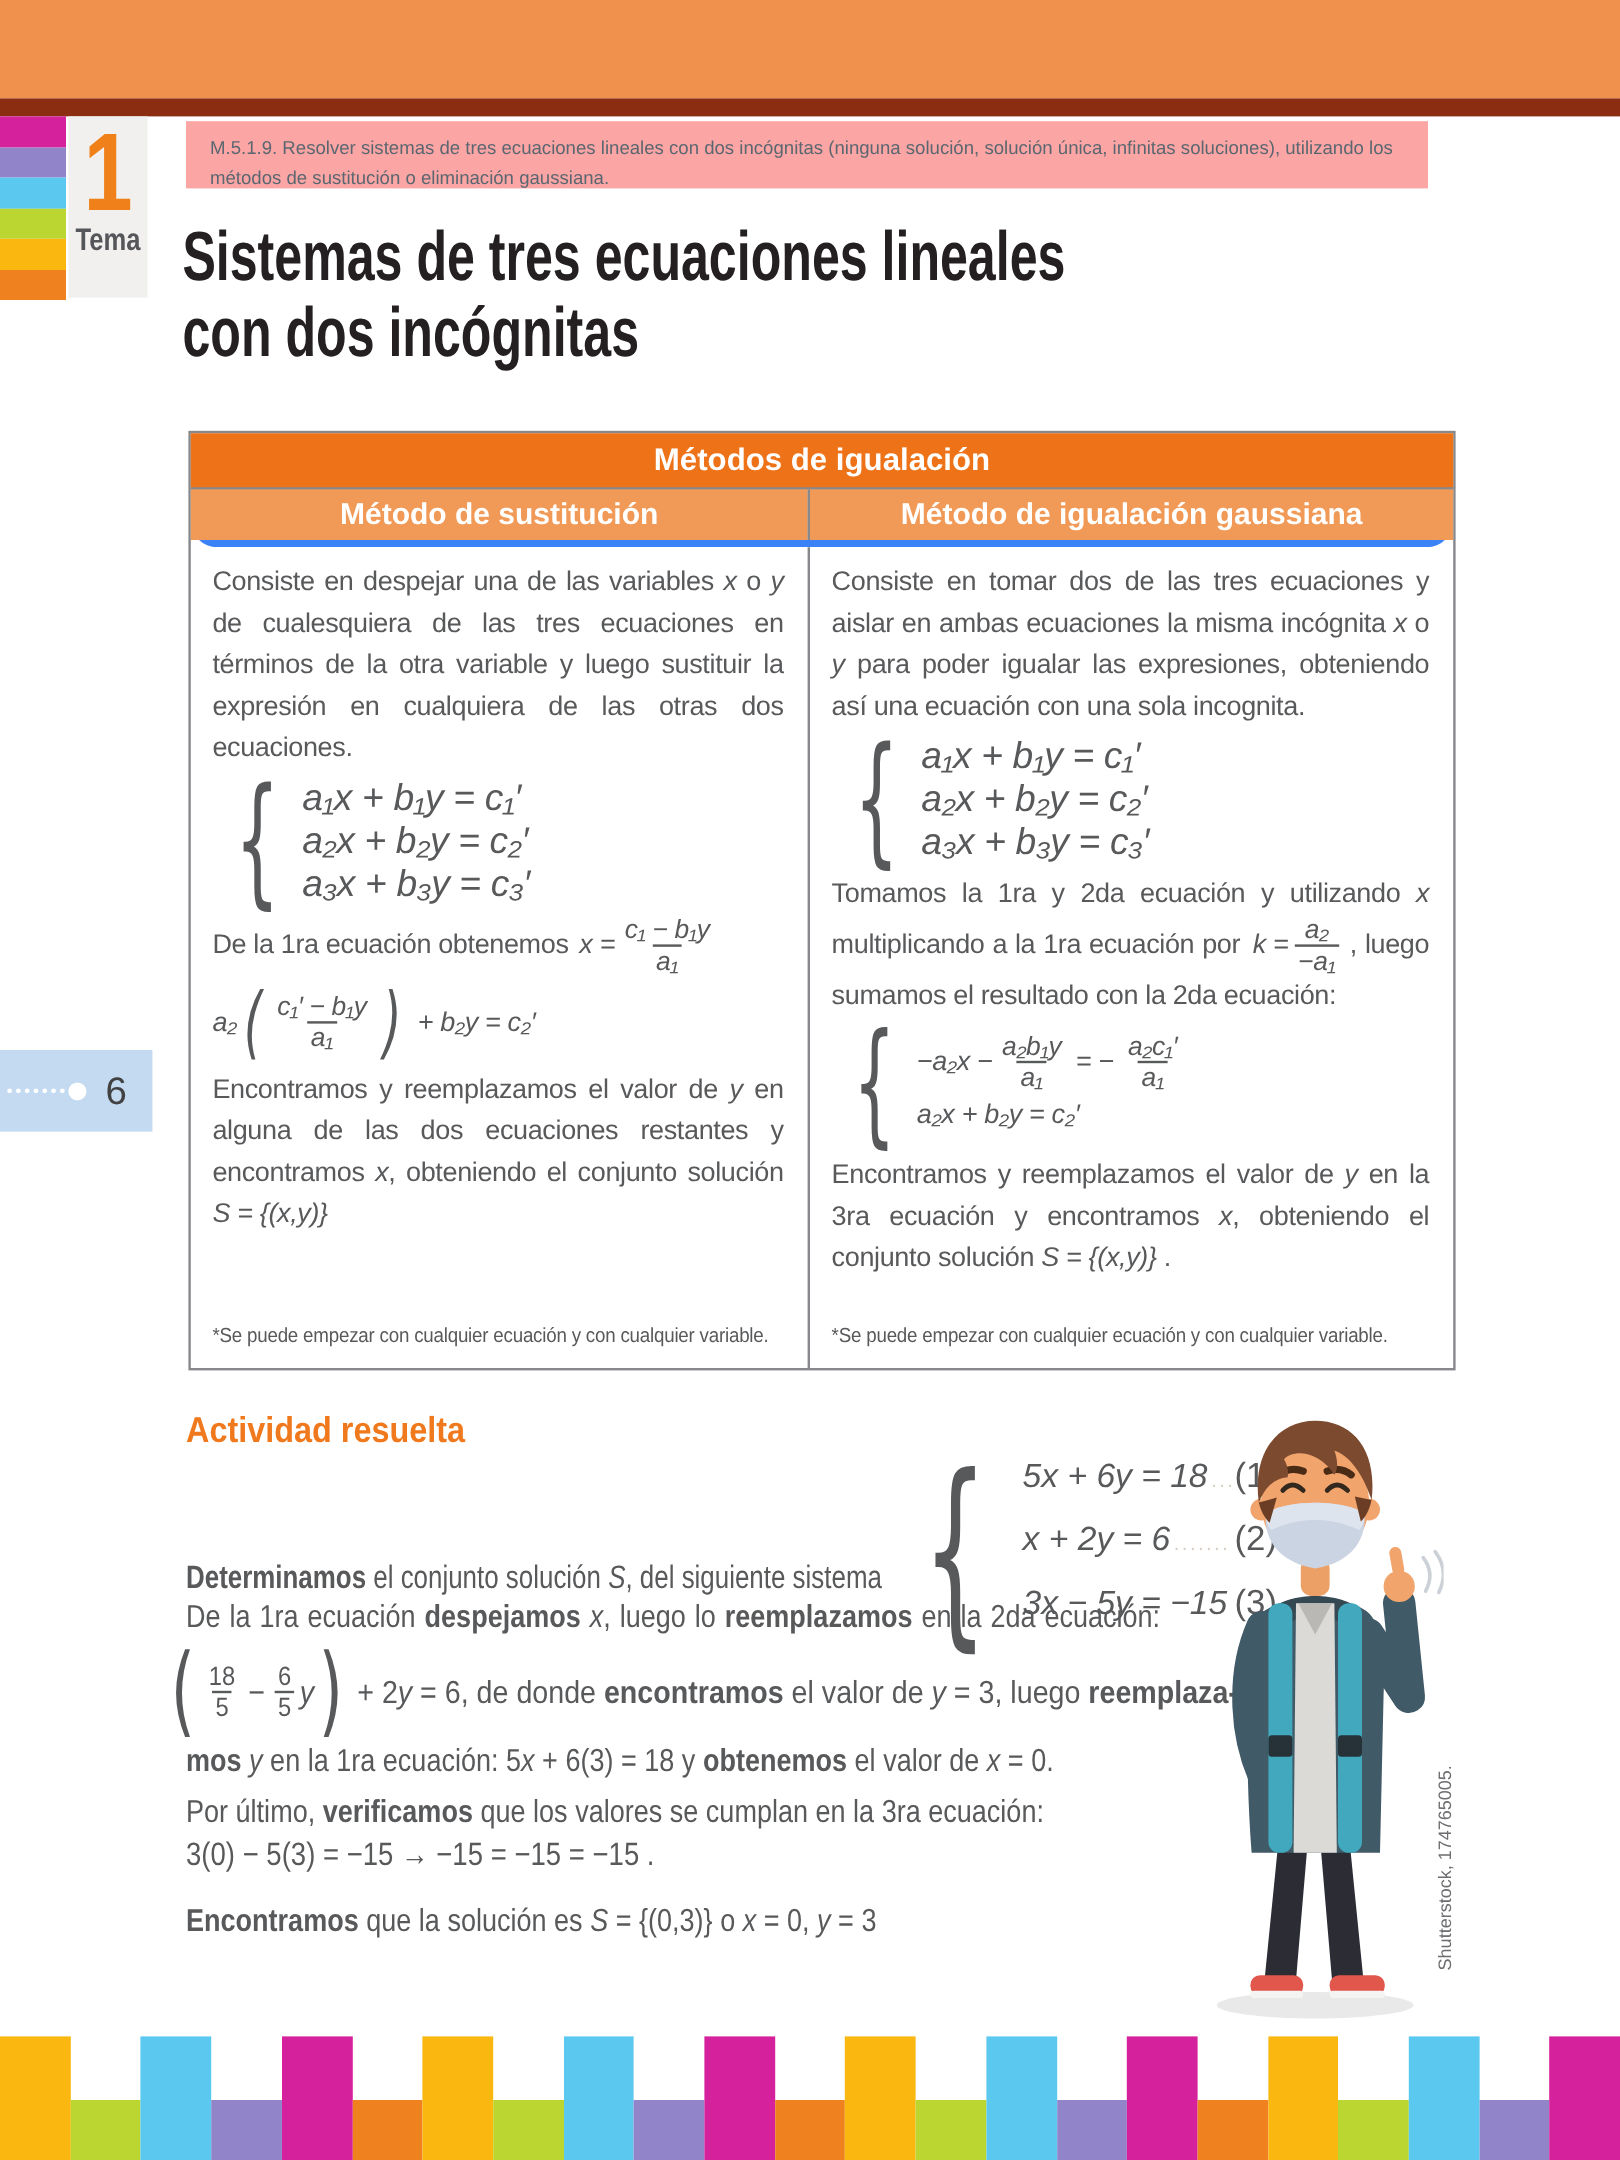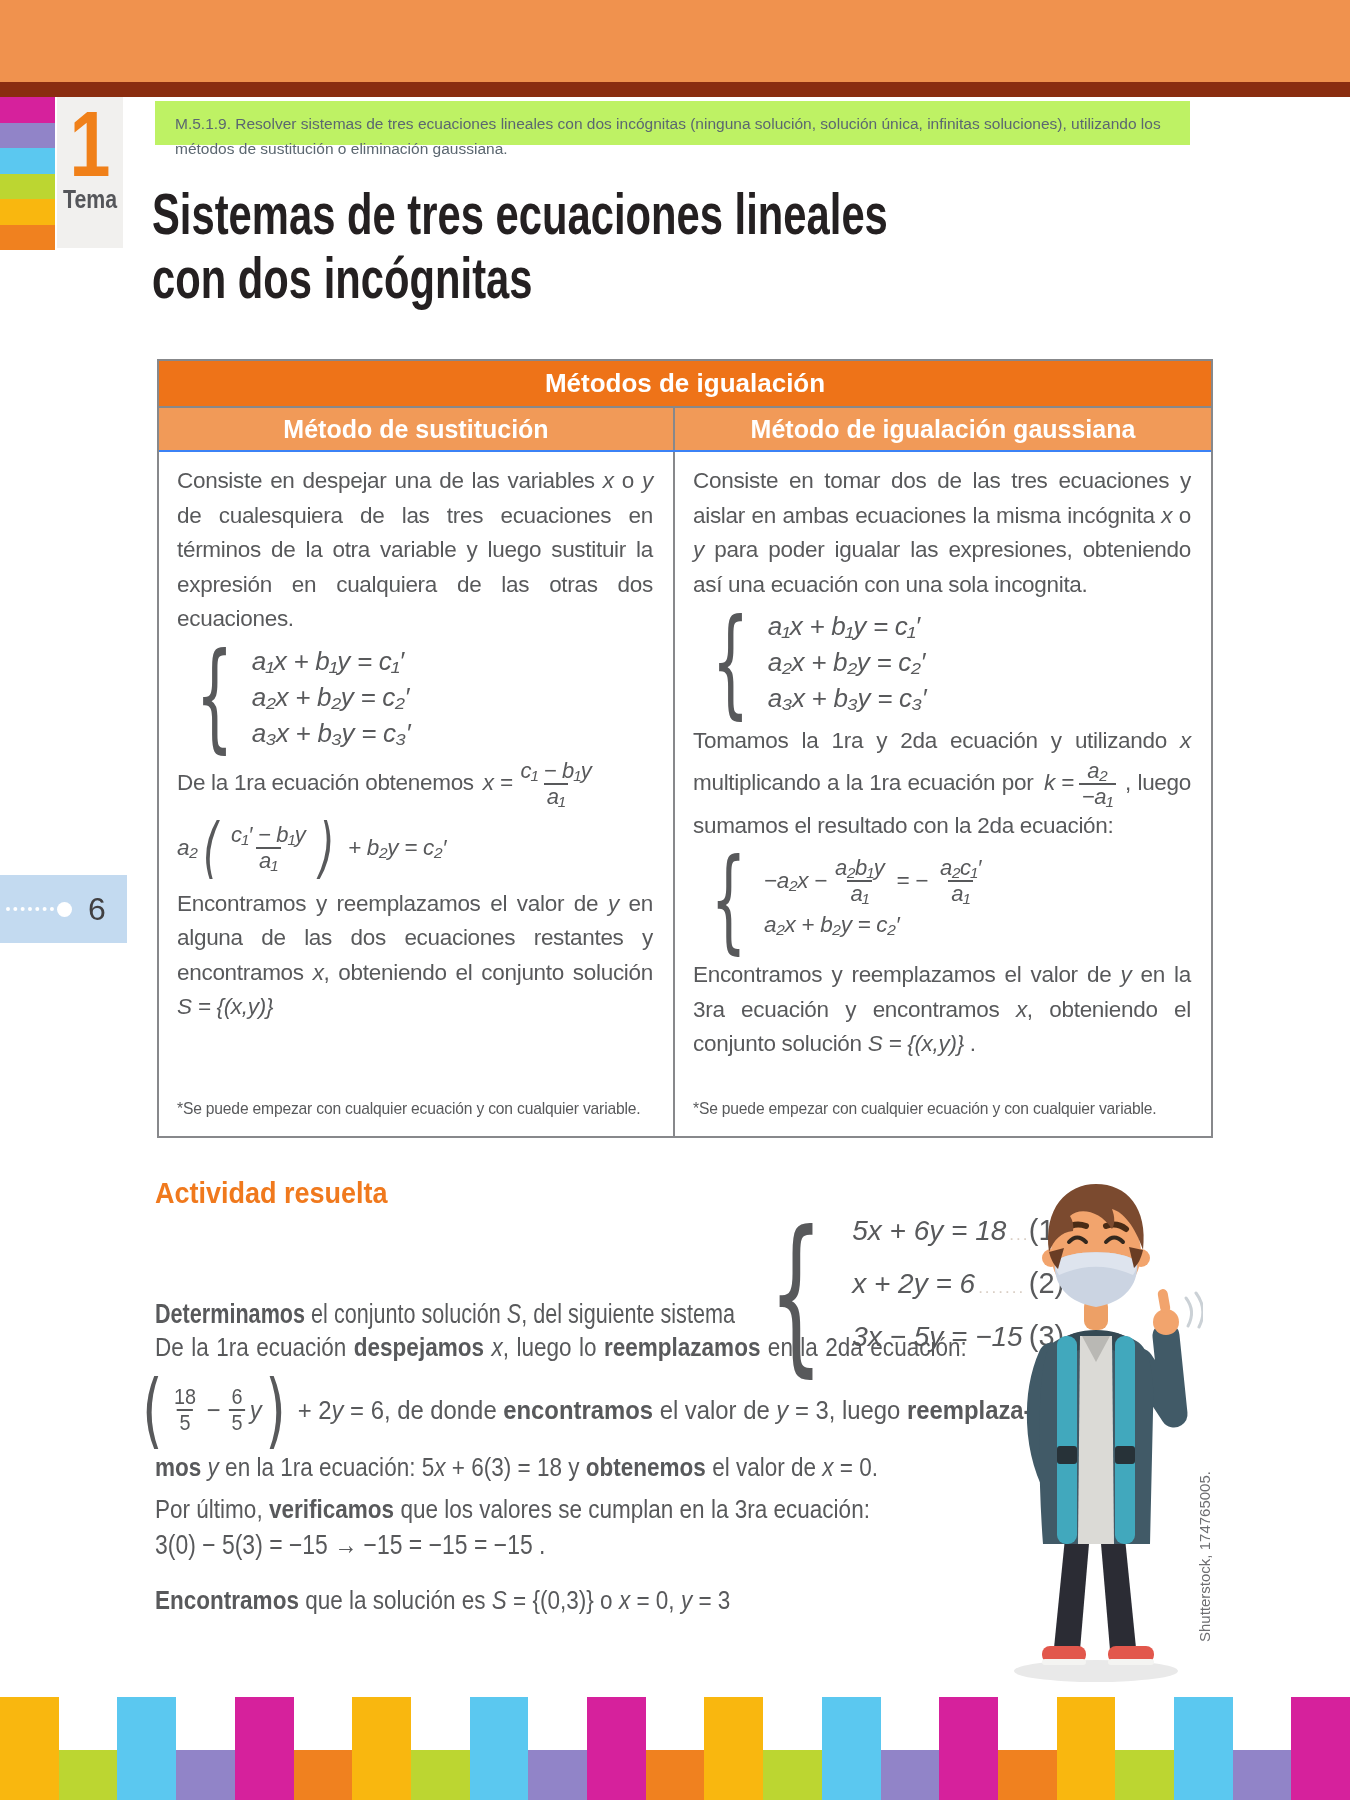--- a/index.html
+++ b/index.html
@@ -7,46 +7,46 @@
         font-family:"Liberation Sans","DejaVu Sans",sans-serif;color:#58595B;}
 
   
   .topband{position:absolute;left:0;top:0;width:1350px;height:82px;background:#F0924E;}
   .topstripe{position:absolute;left:0;top:82px;width:1350px;height:15px;background:#8A2D10;}
   .tabs{position:absolute;left:0;top:97px;width:55px;}
   .tabs div{height:25.5px;}
   .tema-box{position:absolute;left:57px;top:97px;width:66px;height:151px;background:#F1F0EE;text-align:center;}
   .tema-num{font-size:92px;line-height:.85;font-weight:bold;color:#F08019;transform:scaleX(.8);transform-origin:50% 0;margin-top:8px;}
   .tema-label{font-size:26px;font-weight:bold;color:#55565A;transform:scaleX(.82);transform-origin:50% 0;margin-top:1px;}
-  .standard-box{position:absolute;left:155px;top:101px;width:1035px;height:44px;background:#bef264;box-sizing:border-box;padding:10px 20px;}
+  .standard-box{position:absolute;left:155px;top:101px;width:1035px;height:56px;background:#fca5a5;box-sizing:border-box;padding:10px 20px;}
   .standard-box p{margin:0;font-size:15.5px;line-height:25px;color:#5B6770;}
 
   .title{position:absolute;left:152px;top:182px;margin:0;font-weight:bold;color:#242021;
          font-size:58px;line-height:64px;transform:scaleX(.72);transform-origin:0 0;white-space:nowrap;}
   .title .tl{display:block;}
 
   
   .mtable{position:absolute;left:157px;top:359px;width:1056px;border:2px solid #87888B;box-sizing:border-box;background:#fff;}
   .mt-head{background:#EE7318;color:#fff;font-weight:bold;font-size:26px;text-align:center;height:45px;line-height:45px;border-bottom:2px solid #87888B;}
-  .mt-sub{display:grid;grid-template-columns:514px 1fr;border-bottom:2px solid #3b82f6;}
+  .mt-sub{display:grid;grid-template-columns:514px 1fr;border-bottom:6px solid #3b82f6;border-radius:22px;}
   .mt-sub .hcell{background:#F19A58;color:#fff;font-weight:bold;font-size:25px;text-align:center;height:42px;line-height:42px;}
   .mt-sub .hcell + .hcell{border-left:2px solid #87888B;}
   .mt-body{display:grid;grid-template-columns:514px 1fr;height:684px;}
   .mt-cell{position:relative;box-sizing:border-box;padding:12px 20px 46px 18px;overflow:hidden;
            font-size:22.5px;line-height:34.5px;letter-spacing:-0.3px;}
   .mt-cell + .mt-cell{border-left:2px solid #87888B;}
   .mt-cell p{margin:0 0 6px;}
   .just{text-align:justify;}
   .math{font-style:italic;}
   .b{font-weight:bold;} .i{font-style:italic;}
 
   .sys{display:flex;align-items:center;margin:2px 0 8px;}
   .brace{display:inline-block;transform:scaleX(.5);transform-origin:center;line-height:.9;color:#58595B;font-family:"DejaVu Sans",sans-serif;font-weight:normal;}
   .b3{font-size:118px;} .b2{font-size:112px;} .act-brace{font-size:170px;line-height:.85;}
-  .sys-rows .math{line-height:36px;font-size:26px;}
+  .sys-rows .math{line-height:36px;font-size:31px;}
   .frac{display:inline-flex;flex-direction:column;align-items:center;vertical-align:middle;margin:0 5px;line-height:1.1;font-size:22px;}
   .frac .den{border-top:2px solid #58595B;padding:0 3px;}
   .frac .num{padding:0 3px;}
   .stepline{display:flex;align-items:center;margin:4px 0 6px;}
   .stepline .gap{margin-left:9px;}
   .bigparen{display:inline-block;font-size:66px;transform:scaleX(.6);line-height:1;font-family:"DejaVu Sans",sans-serif;}
   .ifrac{display:inline-flex;align-items:center;vertical-align:middle;margin:0 4px;}
   .footnote{position:absolute;left:18px;bottom:10px;font-size:17px;letter-spacing:-0.2px;line-height:22px;
             transform:scaleX(.92);transform-origin:0 50%;white-space:nowrap;margin:0;}
 

